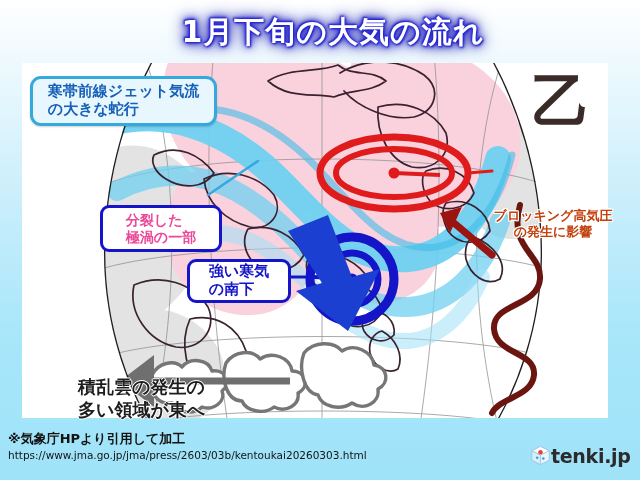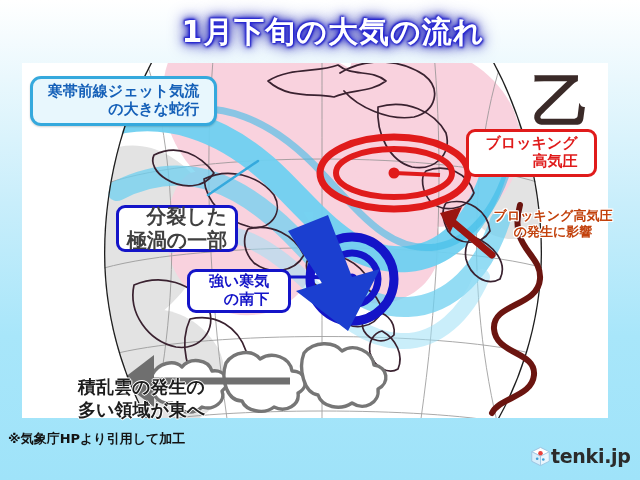--- a/index.html
+++ b/index.html
@@ -25,37 +25,37 @@
 
   
   .panel{
     position:absolute;left:22px;top:63px;width:586px;height:355px;
     background:#ffffff;overflow:hidden;
   }
   .panel svg{position:absolute;left:0;top:0;}
 
   
   .box{
-    position:absolute;box-sizing:border-box;text-align:right;
+    position:absolute;box-sizing:border-box;text-align:left;
     font-weight:bold;line-height:1.18;border-radius:9px;
     white-space:pre-line;display:flex;align-items:center;justify-content:center;
   }
   .box-jet{
     left:30px;top:76px;width:187px;height:50px;
     background:#e8f7fd;border:3px solid #35a9dd;color:#1560b8;
     font-size:15px;border-radius:11px;
     box-shadow:0 1px 2px rgba(0,0,0,.18);
   }
   .box-vortex{
-    left:116px;top:205px;width:122px;height:47px;
-    background:#ffffff;border:3px solid #1414c8;color:#404040;
-    font-size:20px;
+    left:100px;top:205px;width:122px;height:47px;
+    background:#ffffff;border:3px solid #1414c8;color:#ec4899;
+    font-size:14px;
   }
   .box-cold{
-    left:187px;top:269px;width:104px;height:44px;
+    left:187px;top:259px;width:104px;height:44px;
     background:#ffffff;border:3px solid #1414c8;color:#1414c8;
     font-size:15px;
   }
   .box-block{
     left:466px;top:129px;width:131px;height:48px;
     background:#ffffff;border:3px solid #e01b1b;color:#e01b1b;
     font-size:15px;
   }
 
   
@@ -75,21 +75,21 @@
   }
 
   
   .footer{
     position:absolute;left:8px;top:430px;width:470px;
     color:#131313;line-height:1.35;
   }
   .footer .src{font-size:13px;font-weight:bold;}
   .footer .url{font-size:10.5px;font-family:"DejaVu Sans","Liberation Sans",sans-serif;}
 
-  .logo{position:absolute;left:530px;top:445px;display:flex;align-items:center;gap:0;}
+  .logo{position:absolute;left:530px;top:445px;display:flex;align-items:flex-start;gap:0;}
   .logo .mark{width:21px;height:21px;flex:0 0 auto;}
   .logo .word{font-size:19px;font-weight:bold;color:#2b2b2b;letter-spacing:-.3px;}
 </style>
 </head>
 <body>
 
 <div id="stage">
 
   <div class="title">1月下旬の大気の流れ</div>
 
@@ -209,30 +209,29 @@
     </svg>
 
   </div>
 
   <div class="box box-jet">寒帯前線ジェット気流
 の大きな蛇行</div>
   <div class="box box-vortex">分裂した
 極渦の一部</div>
   <div class="box box-cold">強い寒気
 の南下</div>
-  <div class="box box-block">ブロッキング
-高気圧</div>
 
   <div class="red-free">ブロッキング高気圧
 の発生に影響</div>
   <div class="dark-free">積乱雲の発生の
 多い領域が東へ</div>
 
   <div class="footer">
     <div class="src">※気象庁HPより引用して加工</div>
+    <div class="url">https://www.jma.go.jp/jma/press/2603/03b/kentoukai20260303.html</div>
   </div>
 
   <div class="logo">
     <svg class="mark" viewBox="0 0 24 24">
       <path d="M12 1.6 L22 6.6 L22 17.4 L12 22.4 L2 17.4 L2 6.6 Z" fill="#eaf6fd" stroke="#9fc9e4" stroke-width="1.1"></path>
       <path d="M12 1.6 L22 6.6 L12 11.6 L2 6.6 Z" fill="#ffffff" stroke="#9fc9e4" stroke-width="1.1"></path>
       <path d="M12 11.6 L12 22.4 L2 17.4 L2 6.6 Z" fill="#d8eefb" stroke="#9fc9e4" stroke-width="1.1"></path>
       <circle cx="12" cy="8.2" r="2.6" fill="#e8413c"></circle>
       <circle cx="8.2" cy="14.6" r="1.5" fill="#3f9fd4"></circle>
       <circle cx="15.2" cy="15.4" r="1.5" fill="#3f9fd4"></circle>

